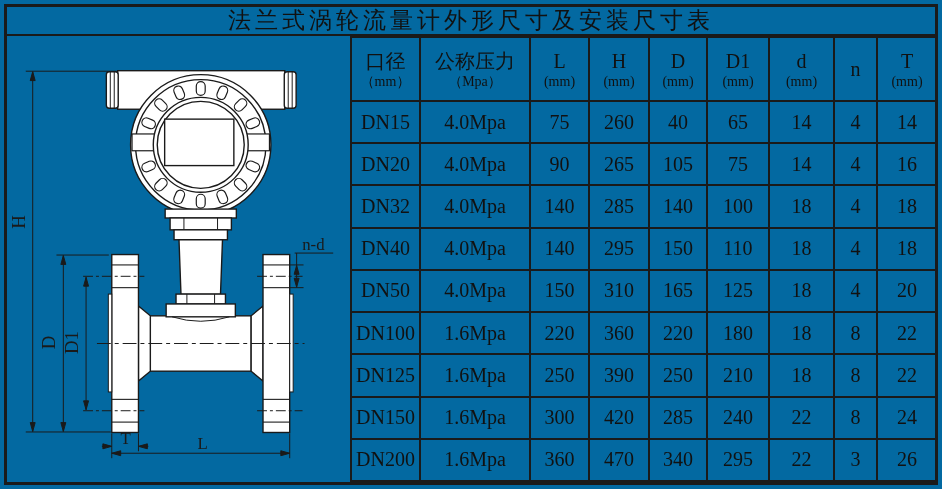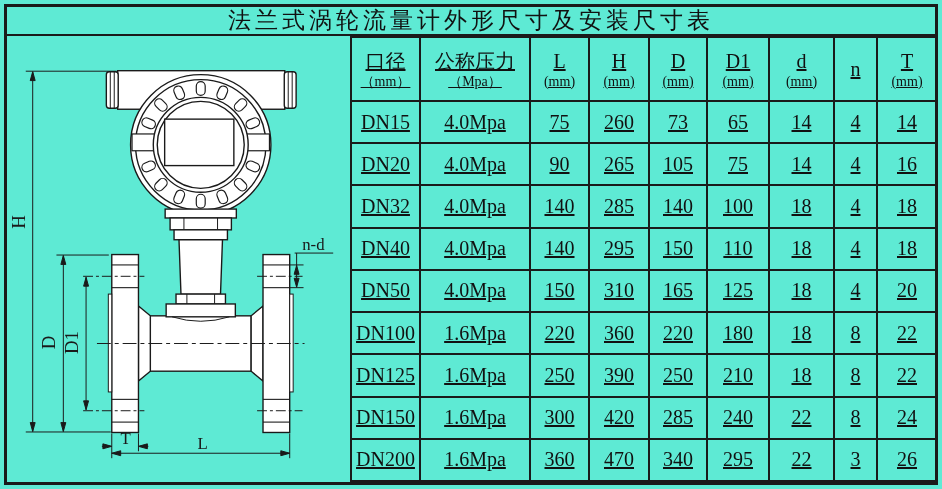--- a/index.html
+++ b/index.html
@@ -1,35 +1,35 @@
 <!DOCTYPE html>
 <html><head>
 <meta charset="utf-8">
 <style>
   html,body{margin:0;padding:0;background:#fff;}
   #stage{
-    position:relative;width:942px;height:489px;background:#5eead4;
+    position:relative;width:942px;height:489px;background:#0369a1;
     font-family:"Liberation Serif","DejaVu Serif",serif;color:#111;
     overflow:hidden;
   }
   #frame{
     position:absolute;left:4px;top:4px;right:4px;bottom:4px;
     border:3px solid #1a1a1a;display:flex;flex-direction:column;
   }
   #title-bar{
     height:27px;flex:none;border-bottom:2px solid #1a1a1a;
     display:flex;align-items:center;justify-content:center;
     font-size:23px;letter-spacing:4px;white-space:nowrap;
   }
   #content{flex:1;display:flex;min-height:0;}
   #drawing-pane{flex:none;width:343px;position:relative;}
   #drawing-pane svg{display:block;}
   #table-pane{flex:1;min-width:0;}
   table.spec{
-    border-collapse:collapse;table-layout:fixed;width:100%;height:100%;text-decoration:underline;
+    border-collapse:collapse;table-layout:fixed;width:100%;height:100%;
   }
   table.spec th,table.spec td{
     border:2px solid #1a1a1a;text-align:center;vertical-align:middle;
     padding:0;font-weight:normal;overflow:hidden;white-space:nowrap;
   }
   table.spec thead tr{height:64px;}
   table.spec td{font-size:20px;}
   .h-label{font-size:20px;line-height:1.3;}
   .h-unit{font-size:14px;line-height:1.2;}
   .dimtext{font-family:"Liberation Serif","DejaVu Serif",serif;}
@@ -242,21 +242,21 @@
                   <div class="h-unit">(mm)</div>
                 </th>
               </tr>
             </thead>
           <tbody id="spec-body">
               <tr>
                 <td>DN15</td>
                 <td>4.0Mpa</td>
                 <td>75</td>
                 <td>260</td>
-                <td>73</td>
+                <td>40</td>
                 <td>65</td>
                 <td>14</td>
                 <td>4</td>
                 <td>14</td>
               </tr>
               <tr>
                 <td>DN20</td>
                 <td>4.0Mpa</td>
                 <td>90</td>
                 <td>265</td>

